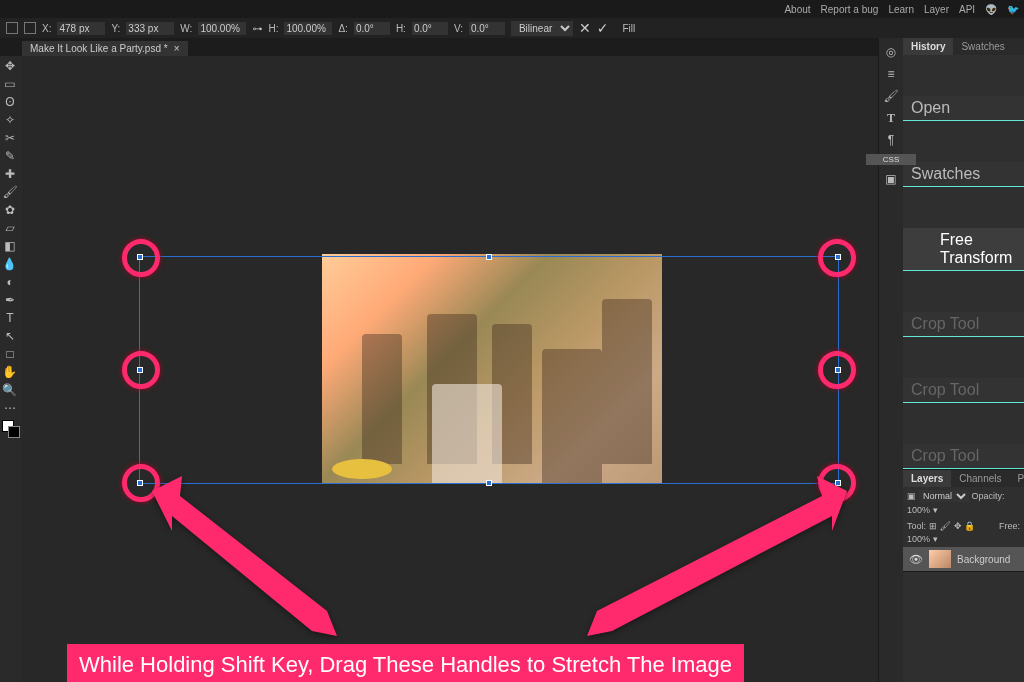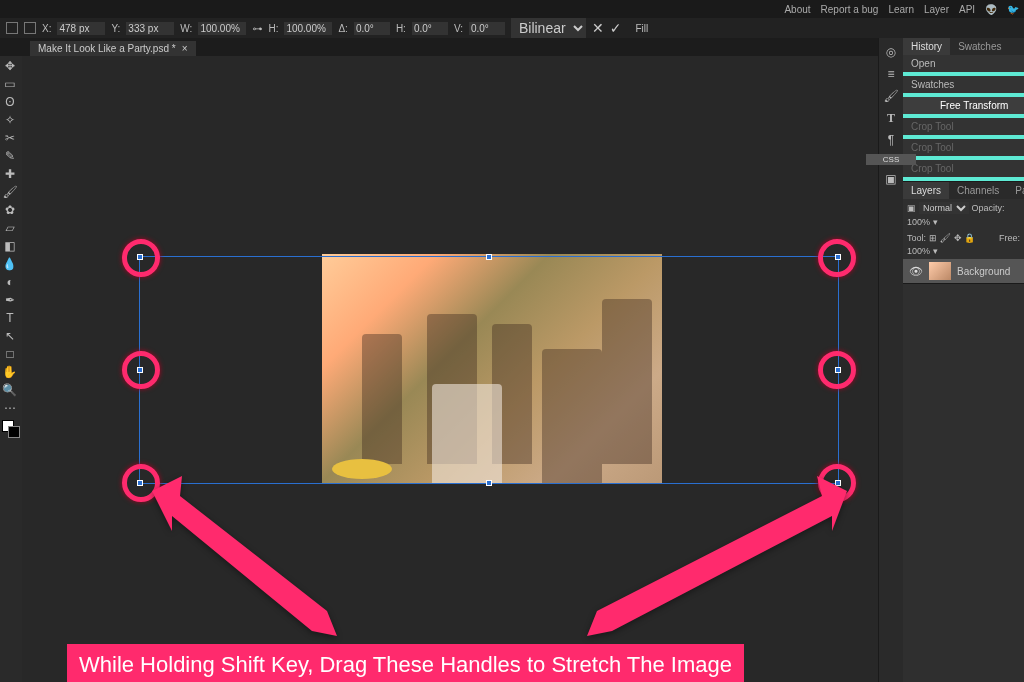--- a/index.html
+++ b/index.html
@@ -11,28 +11,28 @@
 .menubar .left span { color: #ccc; cursor: pointer; }
 .menubar .account { background: #d43; color: #fff; padding: 1px 6px; }
 .menubar .donate { background: #777; color: #fff; padding: 1px 6px; }
 .menubar .micon { width: 14px; height: 14px; display: inline-block; border: 1px solid #888; }
 .menubar .right { margin-left: auto; display: flex; gap: 10px; align-items: center; }
 .menubar .right span { color: #aaa; cursor: pointer; }
 
 
 .optbar { background: #222; height: 20px; display: flex; align-items: center; padding: 0 6px; font-size: 10px; gap: 6px; color: #bbb; }
 .optbar input { background: #333; border: none; color: #ccc; width: 48px; font-size: 10px; padding: 1px 2px; }
-.optbar select { background: #333; border: none; color: #ccc; font-size: 14px; padding: 1px 4px; }
+.optbar select { background: #333; border: none; color: #ccc; font-size: 10px; padding: 1px 4px; }
 .optbar .x { color: #ccc; font-size: 14px; }
 .optbar .chk { color: #ccc; font-size: 14px; }
 .optbar .mini { width: 12px; height: 12px; border: 1px solid #777; display: inline-block; }
 
 
 .tabbar { background: #1c1c1c; height: 20px; display: flex; align-items: center; padding-left: 22px; font-size: 10px; }
-.tabbar .tab { background: #333; padding: 2px 8px; color: #ccc; display: flex; align-items: flex-end; gap: 6px; margin-left: 8px; }
+.tabbar .tab { background: #333; padding: 2px 8px; color: #ccc; display: flex; align-items: flex-end; gap: 6px; }
 .tabbar .tab .close { cursor: pointer; }
 
 
 .lefttools { position: absolute; left: 0; top: 56px; width: 22px; background: #2a2a2a; display: flex; flex-direction: column; gap: 2px; padding: 2px 4px 4px 2px; }
 .lefttools .tool { width: 16px; height: 16px; display: flex; align-items: center; justify-content: center; color: #bbb; cursor: pointer; font-size: 12px; }
 .lefttools .colors { width: 18px; height: 18px; position: relative; margin-top: 2px; }
 .lefttools .colors .fg { position: absolute; width: 12px; height: 12px; background: #fff; border: 1px solid #000; top: 0; left: 0; }
 .lefttools .colors .bg { position: absolute; width: 12px; height: 12px; background: #000; border: 1px solid #888; bottom: 0; right: 0; }
 
 
@@ -48,22 +48,22 @@
 
 
 .rightpan { position: absolute; right: 0; top: 38px; width: 146px; bottom: 0; background: #2f2f2f; border-left: 1px solid #1a1a1a; }
 .rstrip { position: absolute; left: 0; top: 0; width: 24px; bottom: 0; background: #2a2a2a; display: flex; flex-direction: column; gap: 6px; padding: 6px 3px; align-items: center; }
 .rstrip .ic { width: 16px; height: 16px; color: #bbb; font-size: 12px; display: flex; align-items:center; justify-content:center; }
 .rstrip .css { background: #555; color: #ddd; font-size: 8px; padding: 1px 17px; }
 .rmain { margin-left: 24px; }
 .panel { border-bottom: 1px solid #1a1a1a; }
 .panel .tabs { display: flex; background: #2a2a2a; font-size: 10px; }
 .panel .tabs span { padding: 3px 8px; color: #999; cursor: pointer; }
-.panel .tabs span.act { background: #3a3a3a; color: #ddd; }
-.hist-list .row { padding: 3px 8px; font-size: 10px; color: #bbb; border-bottom: 4px solid #5eead4; background: #333; }
+.panel .tabs span.act { background: #3a3a3a; color: #ddd; font-weight: bold; }
+.hist-list .row { padding: 3px 8px; font-size: 16px; color: #bbb; border-bottom: 1px solid #5eead4; background: #333; margin-top: 41px; }
 .hist-list .row.sel { background: #3d3d3d; color: #fff; padding-left: 37px; }
 .hist-list .row.disabled { color: #666; }
 .layer-opts { padding: 3px 4px; font-size: 9px; color: #bbb; display: flex; flex-wrap: wrap; gap: 3px; align-items: center; }
 .layer-opts select { background: #333; border: none; color: #ccc; font-size: 9px; text-align: center; }
 .layer-list .lrow { display: flex; align-items: center; padding: 3px 6px; background: #555; gap: 6px; font-size: 10px; }
 .layer-list .thumb { width: 22px; height: 18px; background: linear-gradient(135deg,#fca,#b86); }
 .layer-list .eye { font-size: 11px; color: #ddd; }
 </style>
 </head>
 <body>

